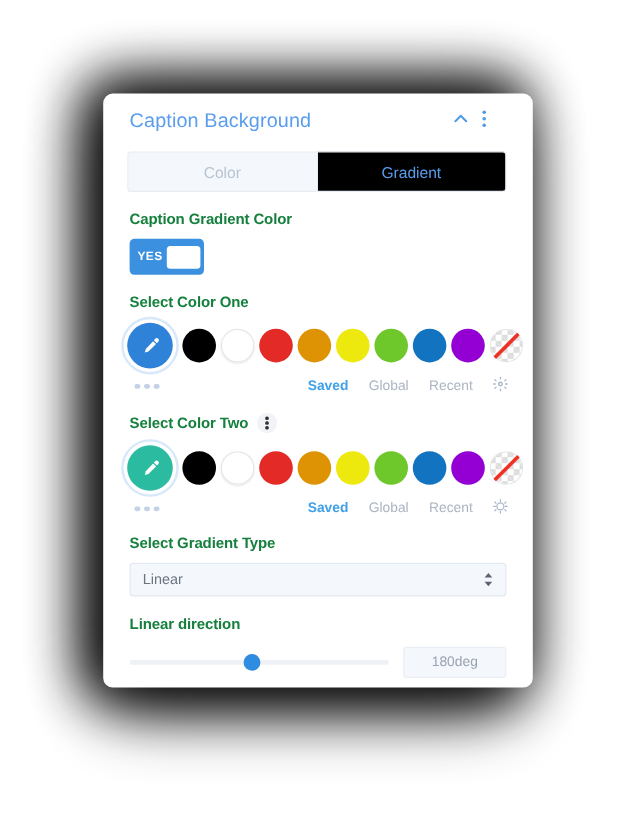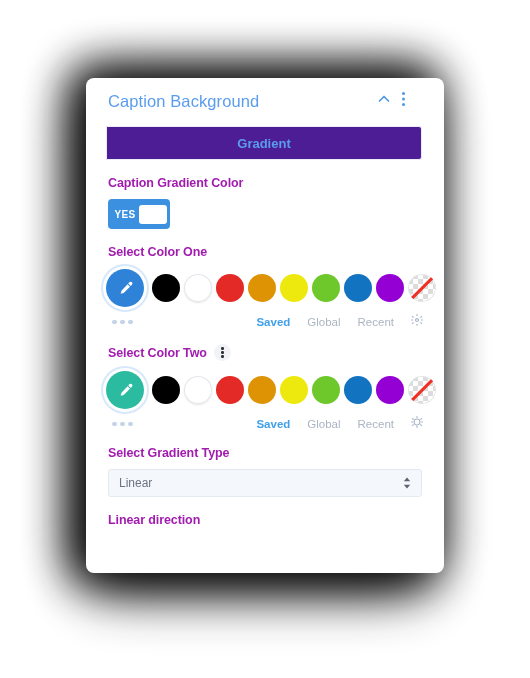--- a/index.html
+++ b/index.html
@@ -93,30 +93,30 @@
     cursor: pointer;
   }
   .tab.inactive {
     background: #f4f7fb;
     color: #b7c4d3;
     font-weight: 400;
     border-right: none;
     border-radius: 3px 0 0 3px;
   }
   .tab.active {
-    background: #4c1d95;
+    background: #000000;
     color: #5a9ded;
-    font-weight: bold;
+    font-weight: normal;
     border-radius: 0 3px 3px 0;
   }
 
   
   .field-label {
     font-size: 12.5px;
-    color: #a21caf;
+    color: #15803d;
     font-weight: bold;
     margin: 0 22px;
     letter-spacing: -0.1px;
   }
   .label-row {
     display: flex;
     align-items: center;
     gap: 7px;
     margin: 0 22px;
   }
@@ -344,20 +344,21 @@
         <svg width="5" height="16" viewBox="0 0 5 16">
           <circle cx="2.5" cy="2.6" r="1.5" fill="#4e9ae6"></circle>
           <circle cx="2.5" cy="8" r="1.5" fill="#4e9ae6"></circle>
           <circle cx="2.5" cy="13.4" r="1.5" fill="#4e9ae6"></circle>
         </svg>
       </span>
     </div>
   </div>
 
   <div class="tabs">
+    <div class="tab inactive">Color</div>
     <div class="tab active">Gradient</div>
   </div>
 
   <div class="sp16"></div>
 
   <div class="field-label">Caption Gradient Color</div>
   <div class="toggle">
     <span class="toggle-label">YES</span>
     <span class="toggle-knob"></span>
   </div>
@@ -471,14 +472,20 @@
       <svg width="8" height="12" viewBox="0 0 8 12">
         <polygon points="4,0.5 7.2,4.3 0.8,4.3" fill="#5c6470"></polygon>
         <polygon points="4,11.5 7.2,7.7 0.8,7.7" fill="#5c6470"></polygon>
       </svg>
     </span>
   </div>
 
   <div class="sp16"></div>
 
   <div class="field-label">Linear direction</div>
+  <div class="slider-row">
+    <div class="slider-track">
+      <div class="slider-knob" style="left: 47%;"></div>
+    </div>
+    <div class="slider-input">180deg</div>
+  </div>
 
 </div>
 
 </body></html>

